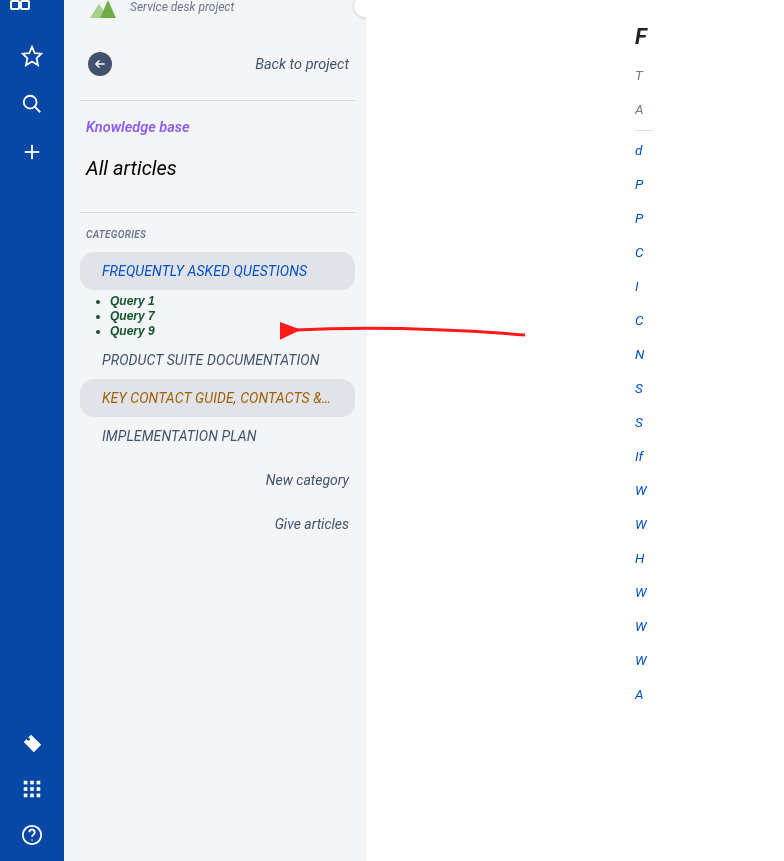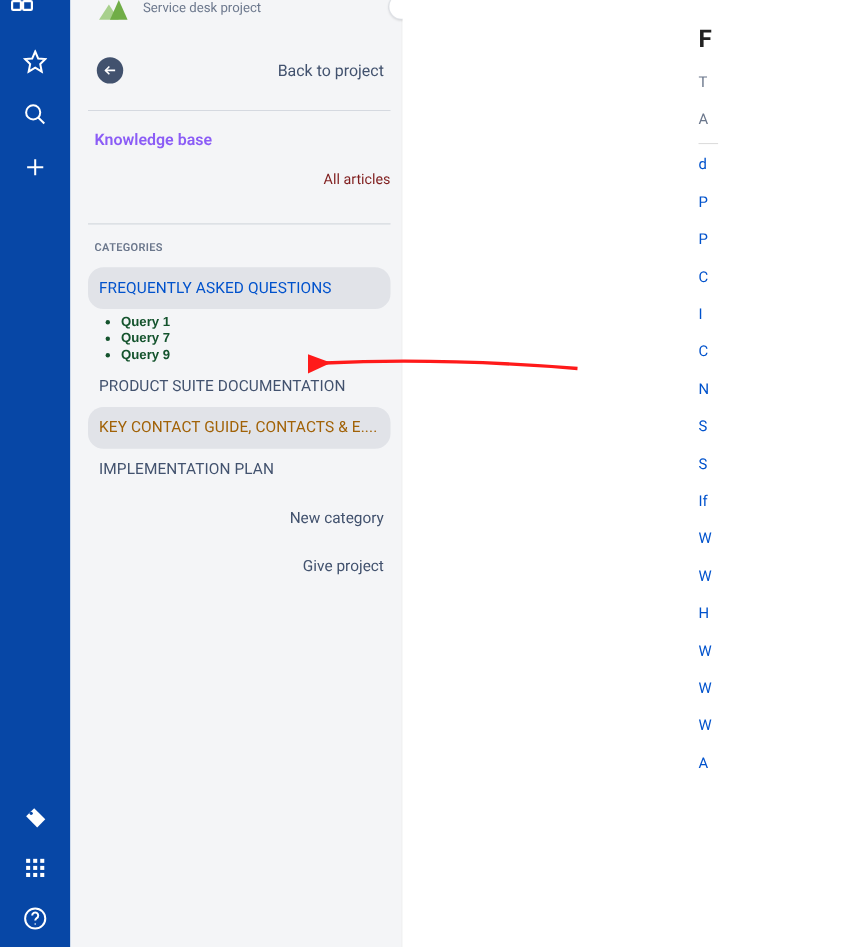--- a/index.html
+++ b/index.html
@@ -10,20 +10,21 @@
     color: #172B4D;
     background: #fff;
     height: 100%;
   }
   .app {
     display: flex;
     width: 653px;
     height: 861px;
     position: relative;
     overflow: hidden;
+    font-style: italic;
   }
   
   .rail {
     width: 64px;
     background: #0747A6;
     flex: 0 0 64px;
     display: flex;
     flex-direction: column;
     align-items: center;
     padding-top: 0;
@@ -129,37 +130,36 @@
   }
   .kb-section { padding: 18px 0 14px 0; }
   .kb-title {
     font-size: 14.5px;
     font-weight: 600;
     color: #8b5cf6;
     padding-left: 6px;
     margin-bottom: 20px;
   }
   .kb-all {
-    font-size: 13px;
-    color: #7f1d1d;
+    font-size: 20px;
+    color: #000000;
     padding-left: 6px;
     cursor:pointer;
     margin-bottom: 18px;
-    text-align: right;
   }
   .cat-heading {
     font-size: 10px;
     letter-spacing: 0.3px;
     color: #6B778C;
     padding: 16px 6px 12px 6px;
     text-transform: uppercase;
     font-weight: 600;
   }
   .cat-item {
-    padding: 11px 10px;
+    padding: 11px 22px;
     font-size: 14px;
     color: #42526E;
     text-transform: uppercase;
     cursor:pointer;
     border-radius: 14px;
     letter-spacing: 0.1px;
     white-space: nowrap;
     overflow: hidden;
     text-overflow: ellipsis;
   }
@@ -334,21 +334,21 @@
             <li>Query 7</li>
             <li>Query 9</li>
           </ul>
         </div>
         <div class="cat-item">PRODUCT SUITE DOCUMENTATION</div>
         <div class="cat-item active-grey">KEY CONTACT GUIDE, CONTACTS &amp; E....</div>
         <div class="cat-item">IMPLEMENTATION PLAN</div>
       </div>
 
     <div class="nav-link">New category</div>
-    <div class="nav-link">Give project</div>
+    <div class="nav-link">Give articles</div>
   </aside>
 
   <main class="main">
     <div class="right-edge">
       <div class="big-letter">F</div>
       <div id="right-lines">
           <div class="small-line grey" style="padding-top: 18px;">T</div>
           <div class="small-line grey">A</div>
           <hr>
           <div class="small-line blue">d</div>

